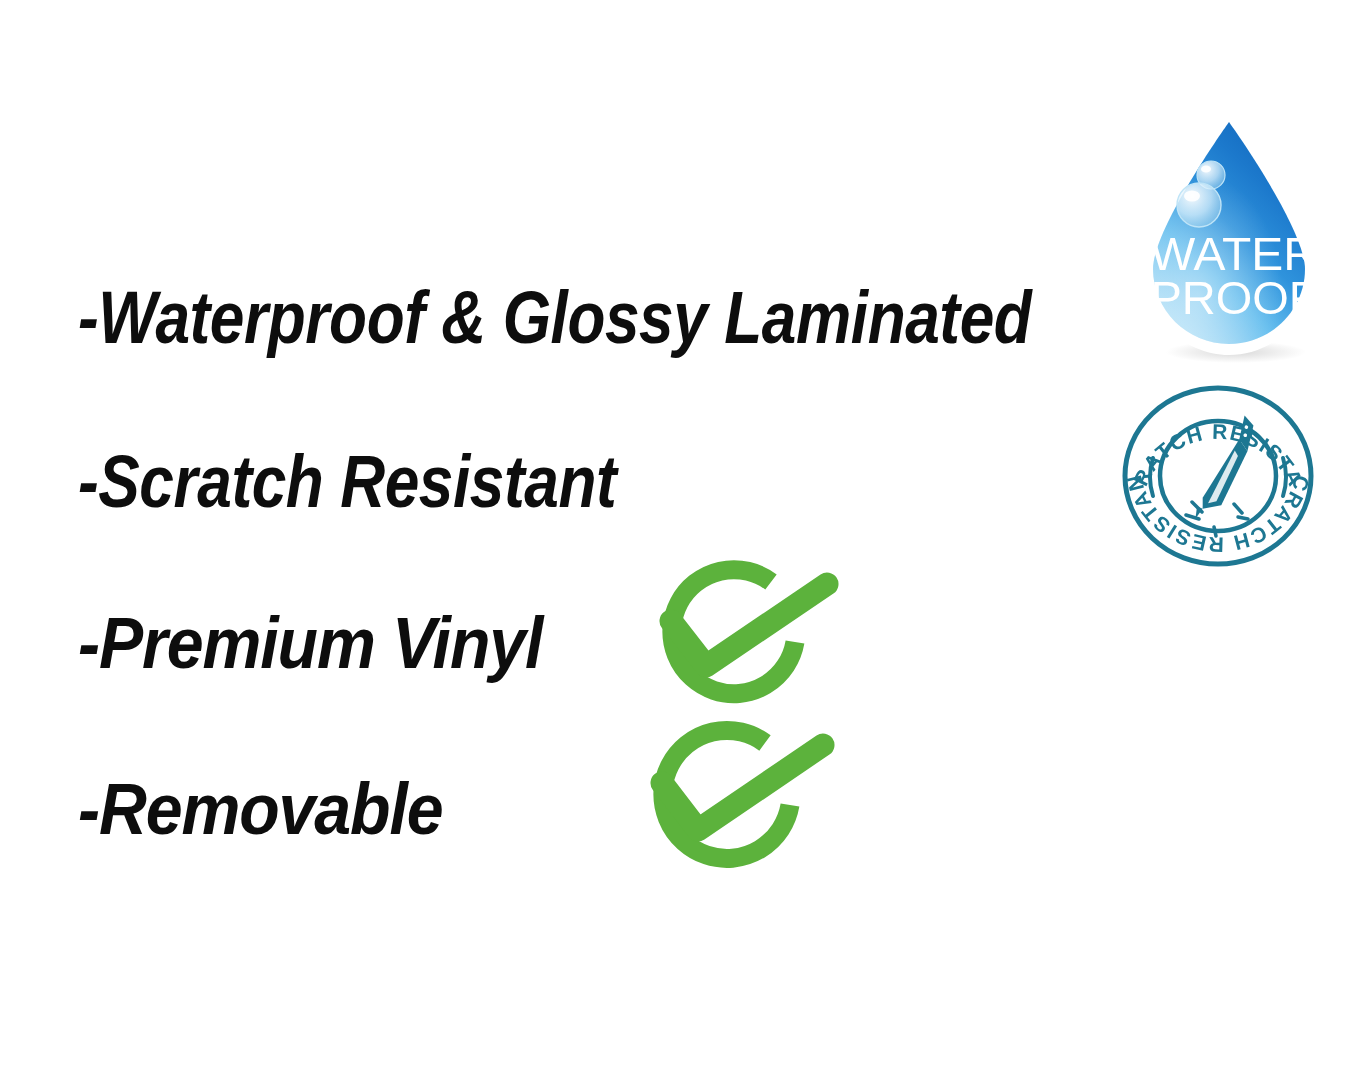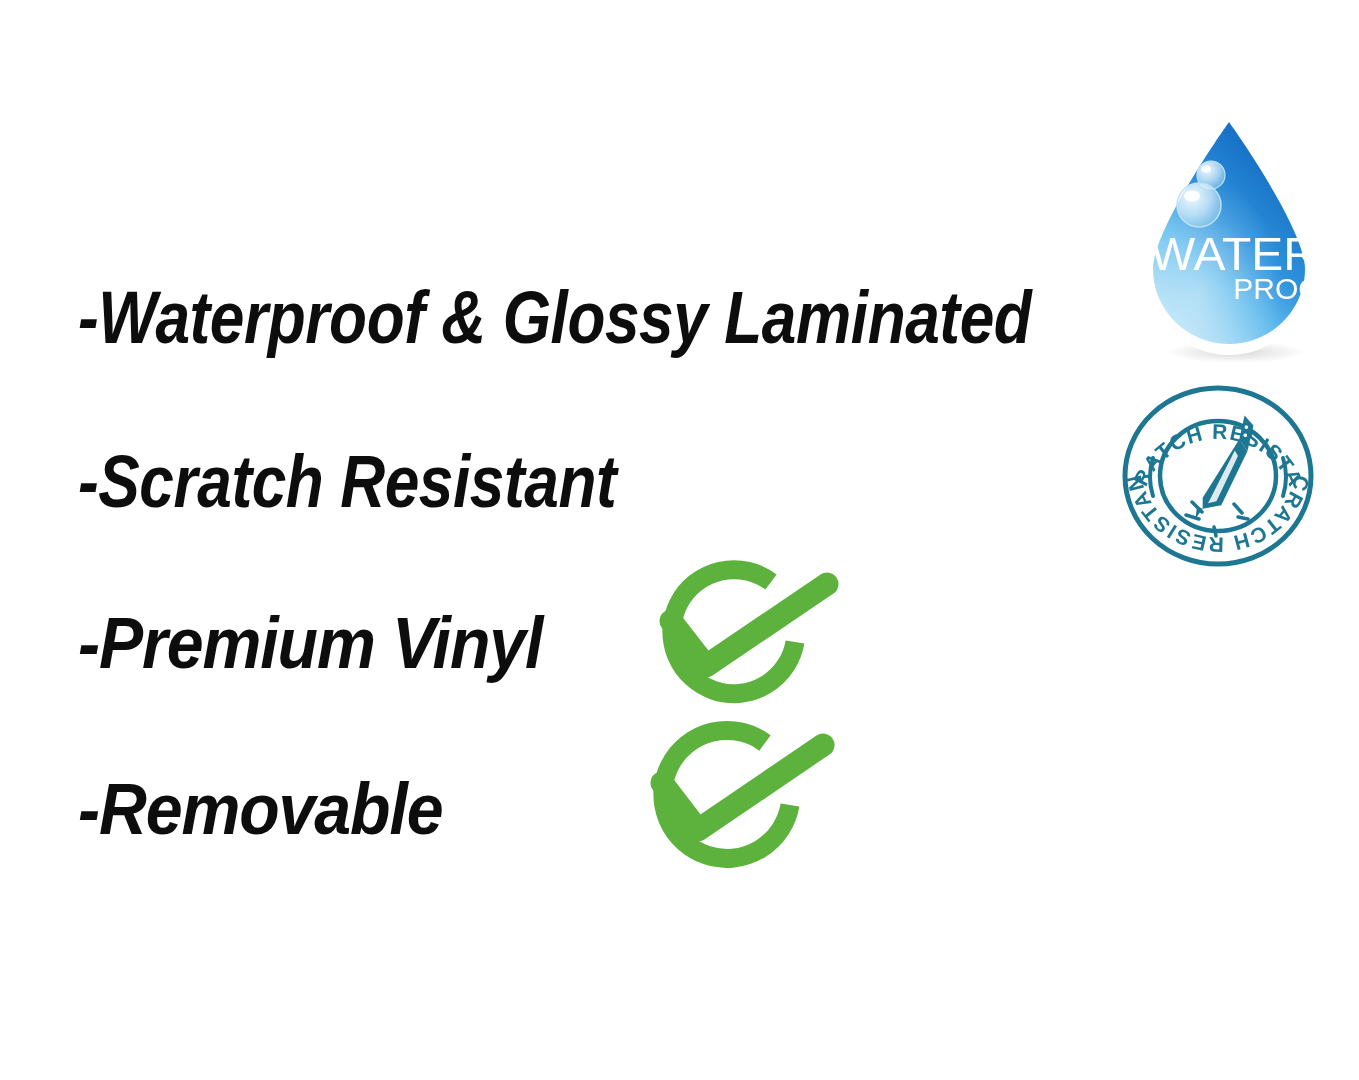--- a/index.html
+++ b/index.html
@@ -84,23 +84,22 @@
     line-height: 1;
     letter-spacing: 0px;
   }
   .wp-text .wp-word.w1 {
     top: 124px;
     font-size: 47px;
     transform: scaleX(1.02);
   }
   .wp-text .wp-word.w2 {
     top: 168px;
-    font-size: 30px;
+    font-size: 47px;
     transform: scaleX(1.00);
-    text-align: right;
   }
 
   
   .scratch-badge {
     position: absolute;
     left: 1120px;
     top: 384px;
     width: 196px;
     height: 184px;
   }

